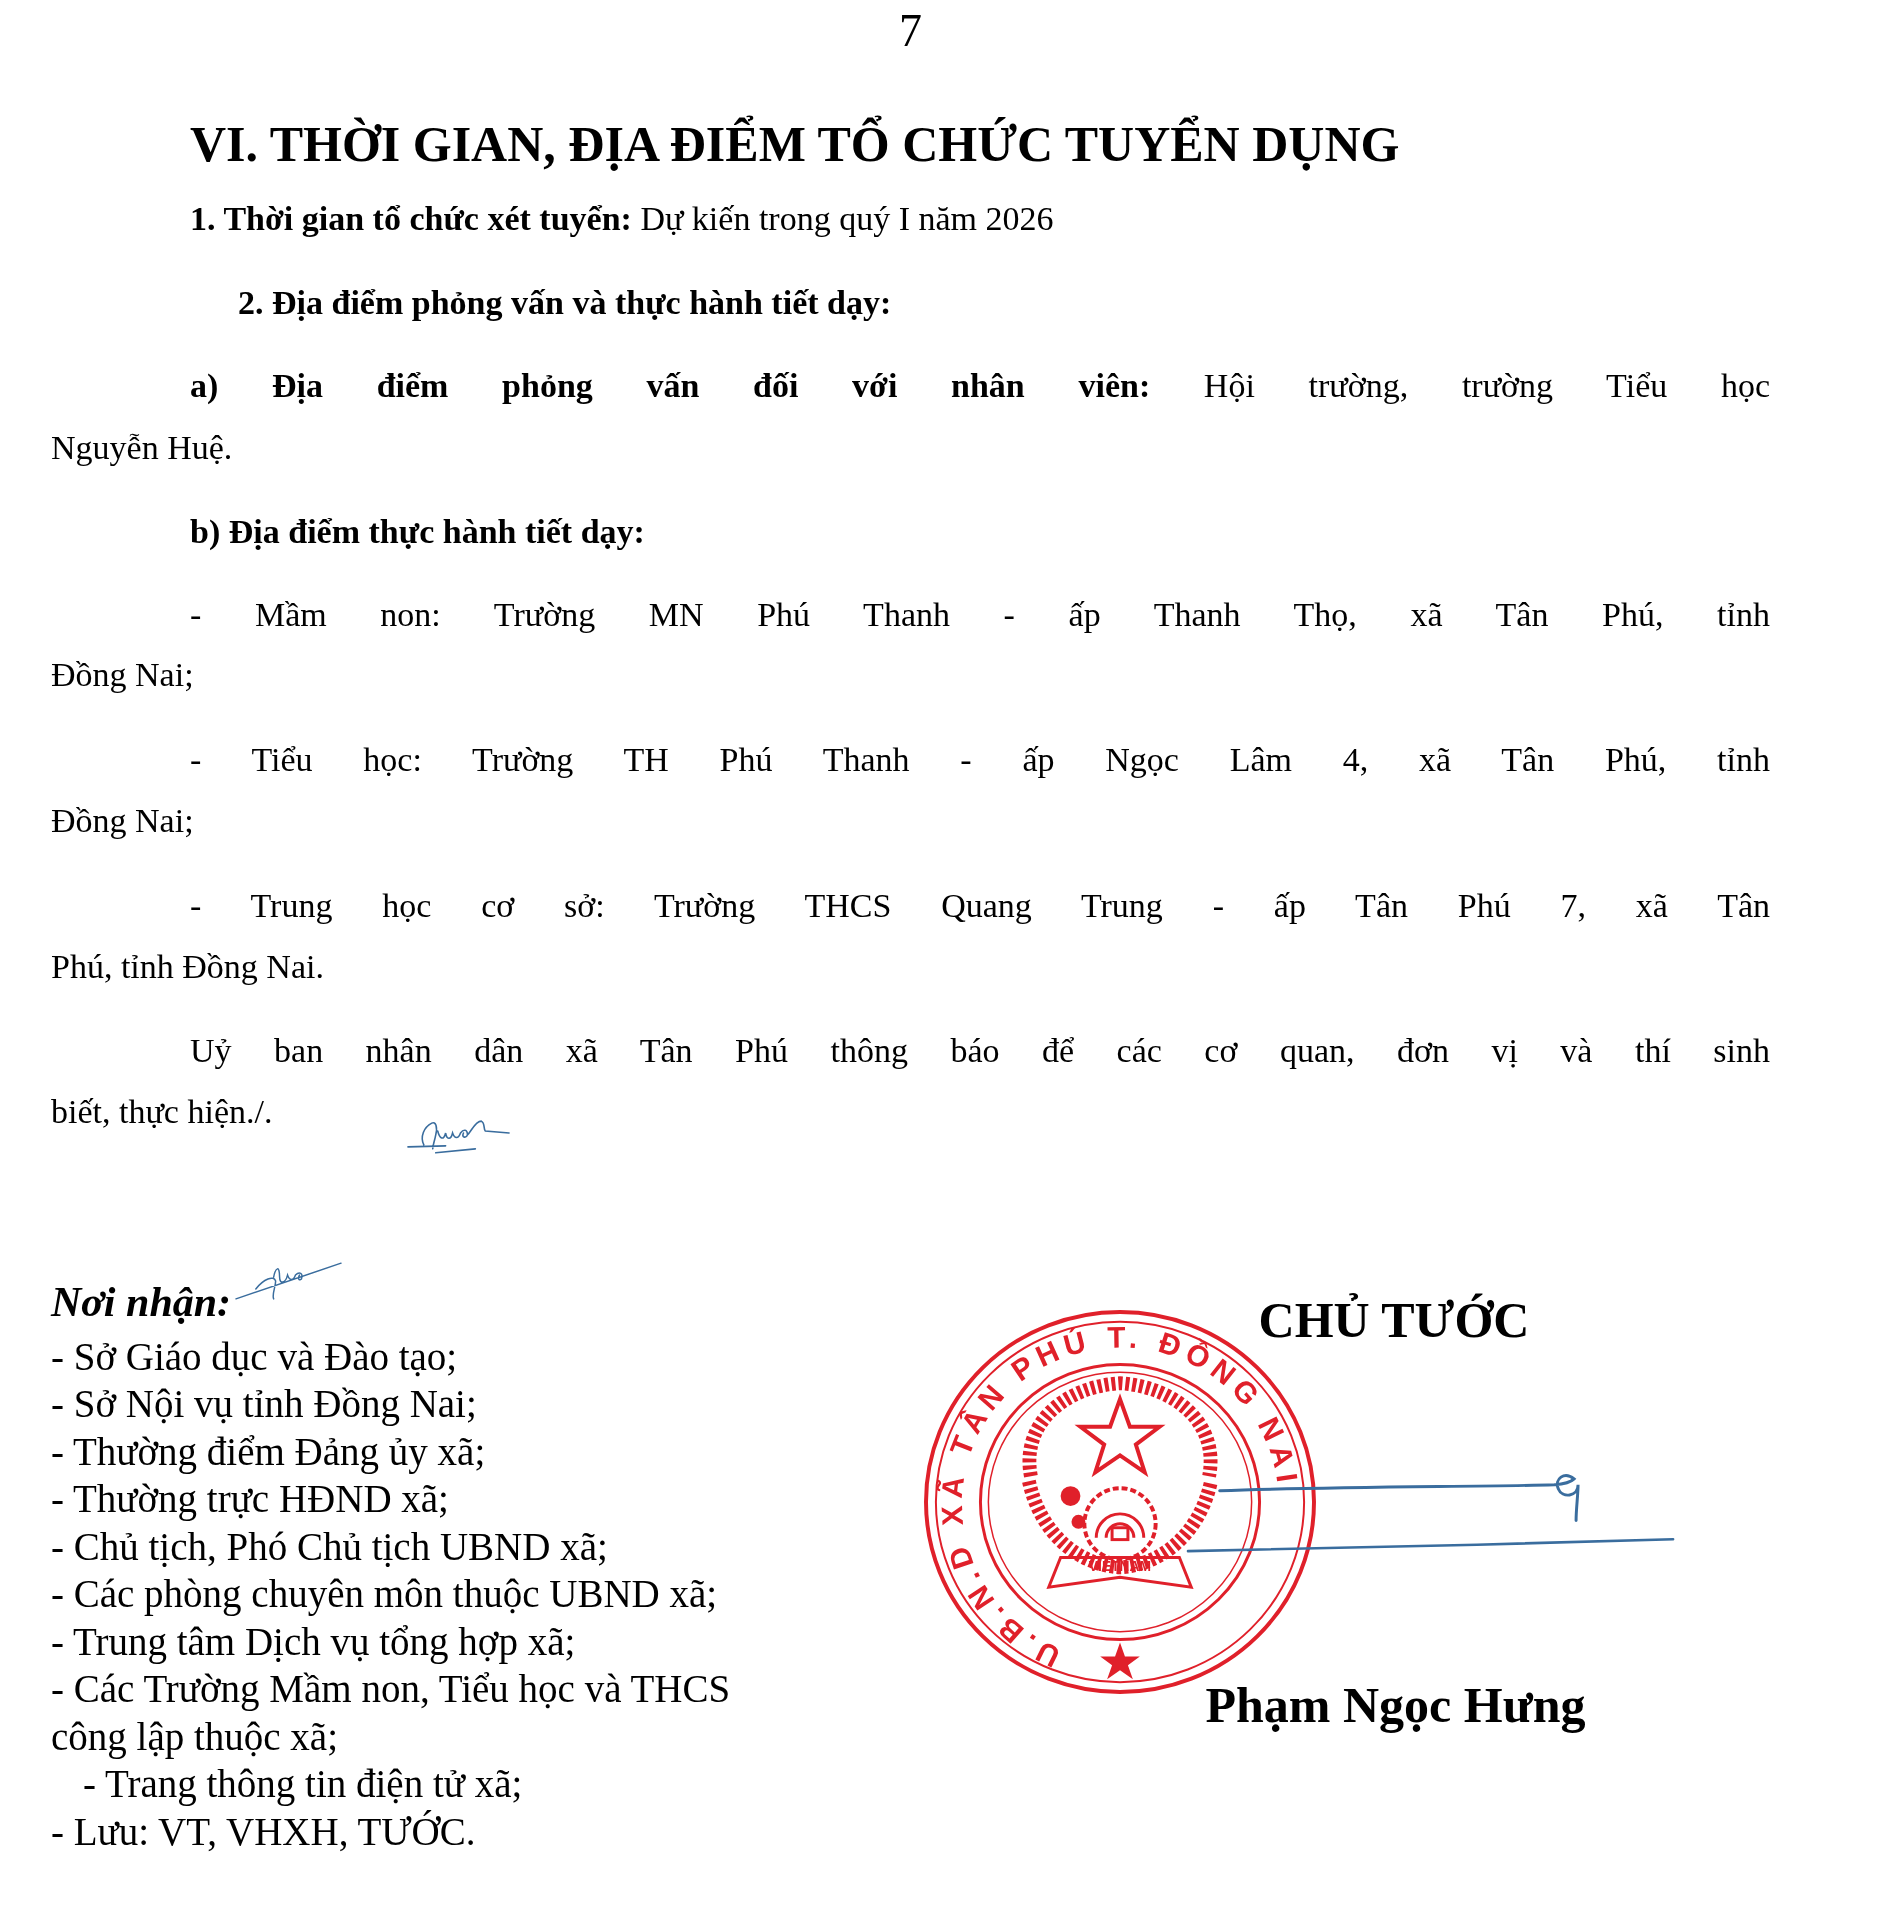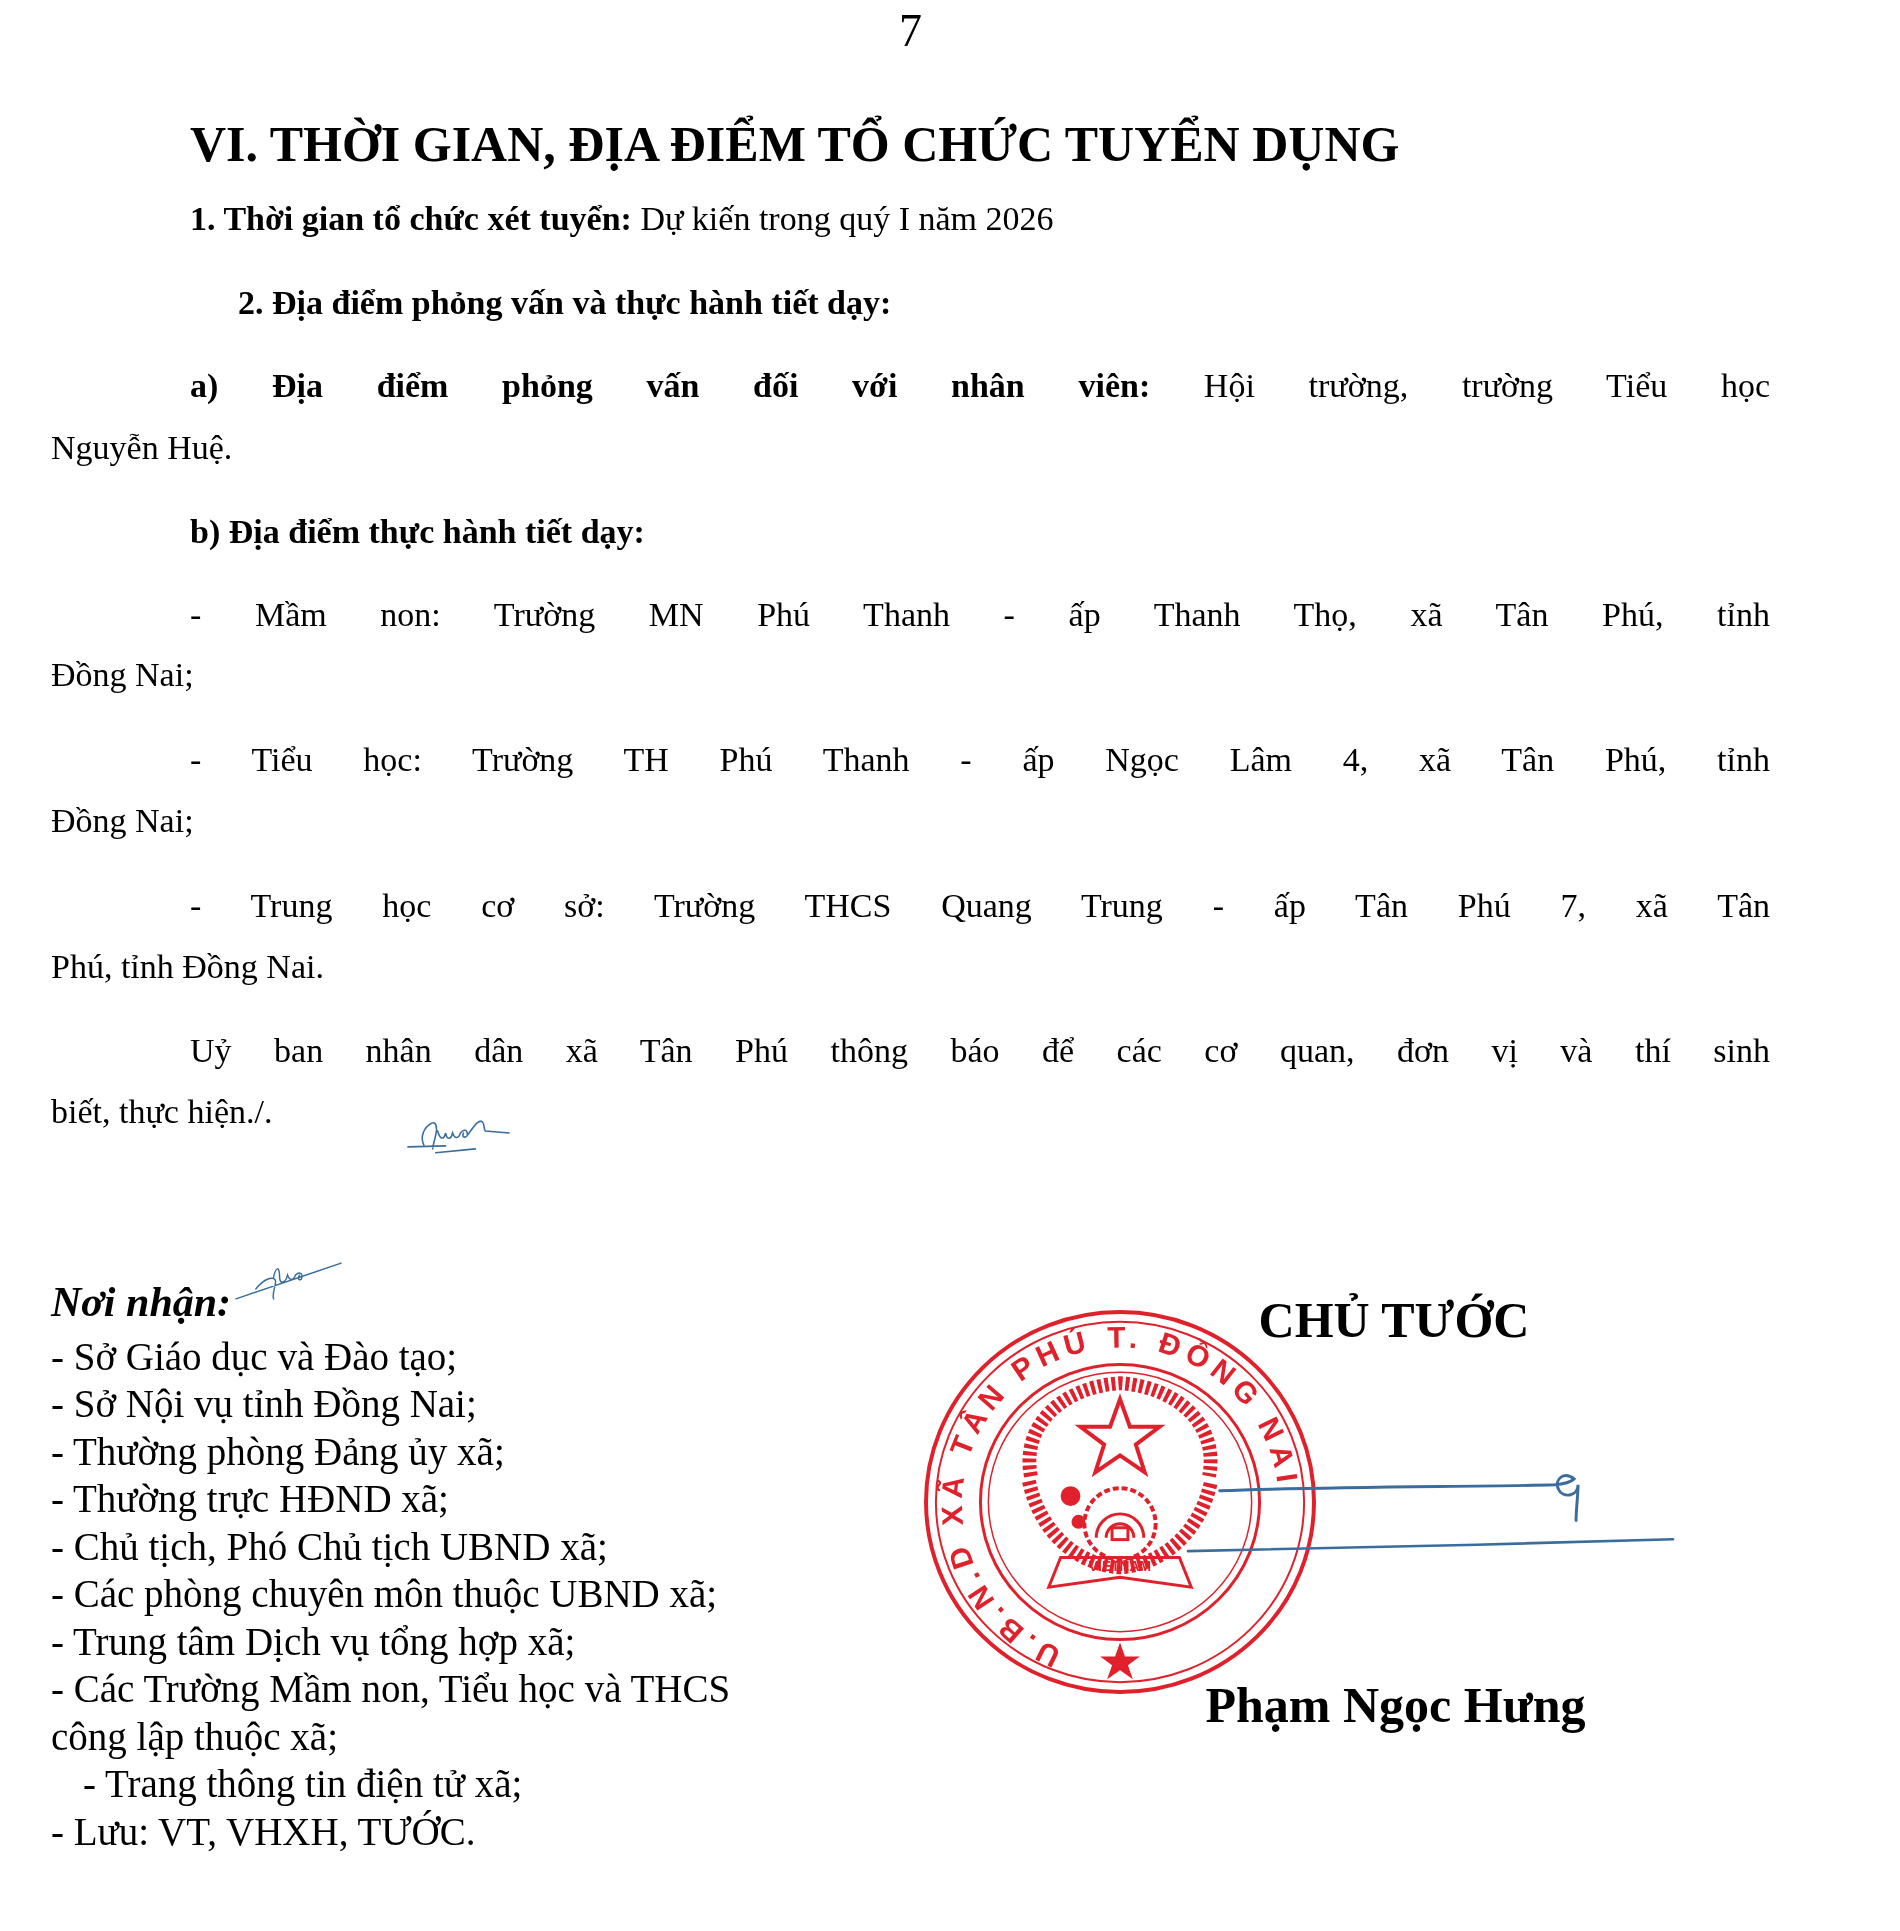--- a/index.html
+++ b/index.html
@@ -51,21 +51,21 @@
   <path d="M2 38 L40 37 M18 36 C14 28 18 18 26 14 C30 12 32 18 30 26 C29 32 27 36 27 40 M32 22 C34 30 38 32 40 24 C41 30 45 32 47 24 C49 30 53 30 55 24 C58 20 62 20 62 26 C60 30 56 28 58 24 M62 26 C66 22 70 12 76 12 C80 14 78 20 80 22 L104 24 M30 44 L70 40" fill="none" stroke="#3a6d9e" stroke-width="1.6" stroke-linecap="round"></path>
 </svg>
 
 <div class="ln bi" style="left:51px; top:1281px; font-size:42px;">Nơi nhận:</div>
 <svg style="left:234px; top:1257px;" width="114" height="50" viewBox="0 0 115 50">
   <path d="M2 42 L108 6 M22 32 C30 22 40 18 42 24 C42 30 38 38 40 42 M40 20 C42 10 46 8 46 20 C46 28 52 26 54 18 C56 24 60 24 62 18 C66 14 70 16 68 22 C66 24 64 22 66 18" fill="none" stroke="#3a6d9e" stroke-width="1.5" stroke-linecap="round"></path>
 </svg>
 
 <div class="ln recv" style="left:51px; top:1337px;">- Sở Giáo dục và Đào tạo;</div>
 <div class="ln recv" style="left:51px; top:1384px;">- Sở Nội vụ tỉnh Đồng Nai;</div>
-<div class="ln recv" style="left:51px; top:1432px;">- Thường phòng Đảng ủy xã;</div>
+<div class="ln recv" style="left:51px; top:1432px;">- Thường điểm Đảng ủy xã;</div>
 <div class="ln recv" style="left:51px; top:1479px;">- Thường trực HĐND xã;</div>
 <div class="ln recv" style="left:51px; top:1527px;">- Chủ tịch, Phó Chủ tịch UBND xã;</div>
 <div class="ln recv" style="left:51px; top:1574px;">- Các phòng chuyên môn thuộc UBND xã;</div>
 <div class="ln recv" style="left:51px; top:1622px;">- Trung tâm Dịch vụ tổng hợp xã;</div>
 <div class="ln recv" style="left:51px; top:1669px;">- Các Trường Mầm non, Tiểu học và THCS</div>
 <div class="ln recv" style="left:51px; top:1717px;">công lập thuộc xã;</div>
 <div class="ln recv" style="left:51px; top:1764px;margin-left:32px;">- Trang thông tin điện tử xã;</div>
 <div class="ln recv" style="left:51px; top:1812px;">- Lưu: VT, VHXH, TƯỚC.</div>
 
 <div class="ln title-sig" style="left:1196px; top:1295px; width:396px;">CHỦ TƯỚC</div>

